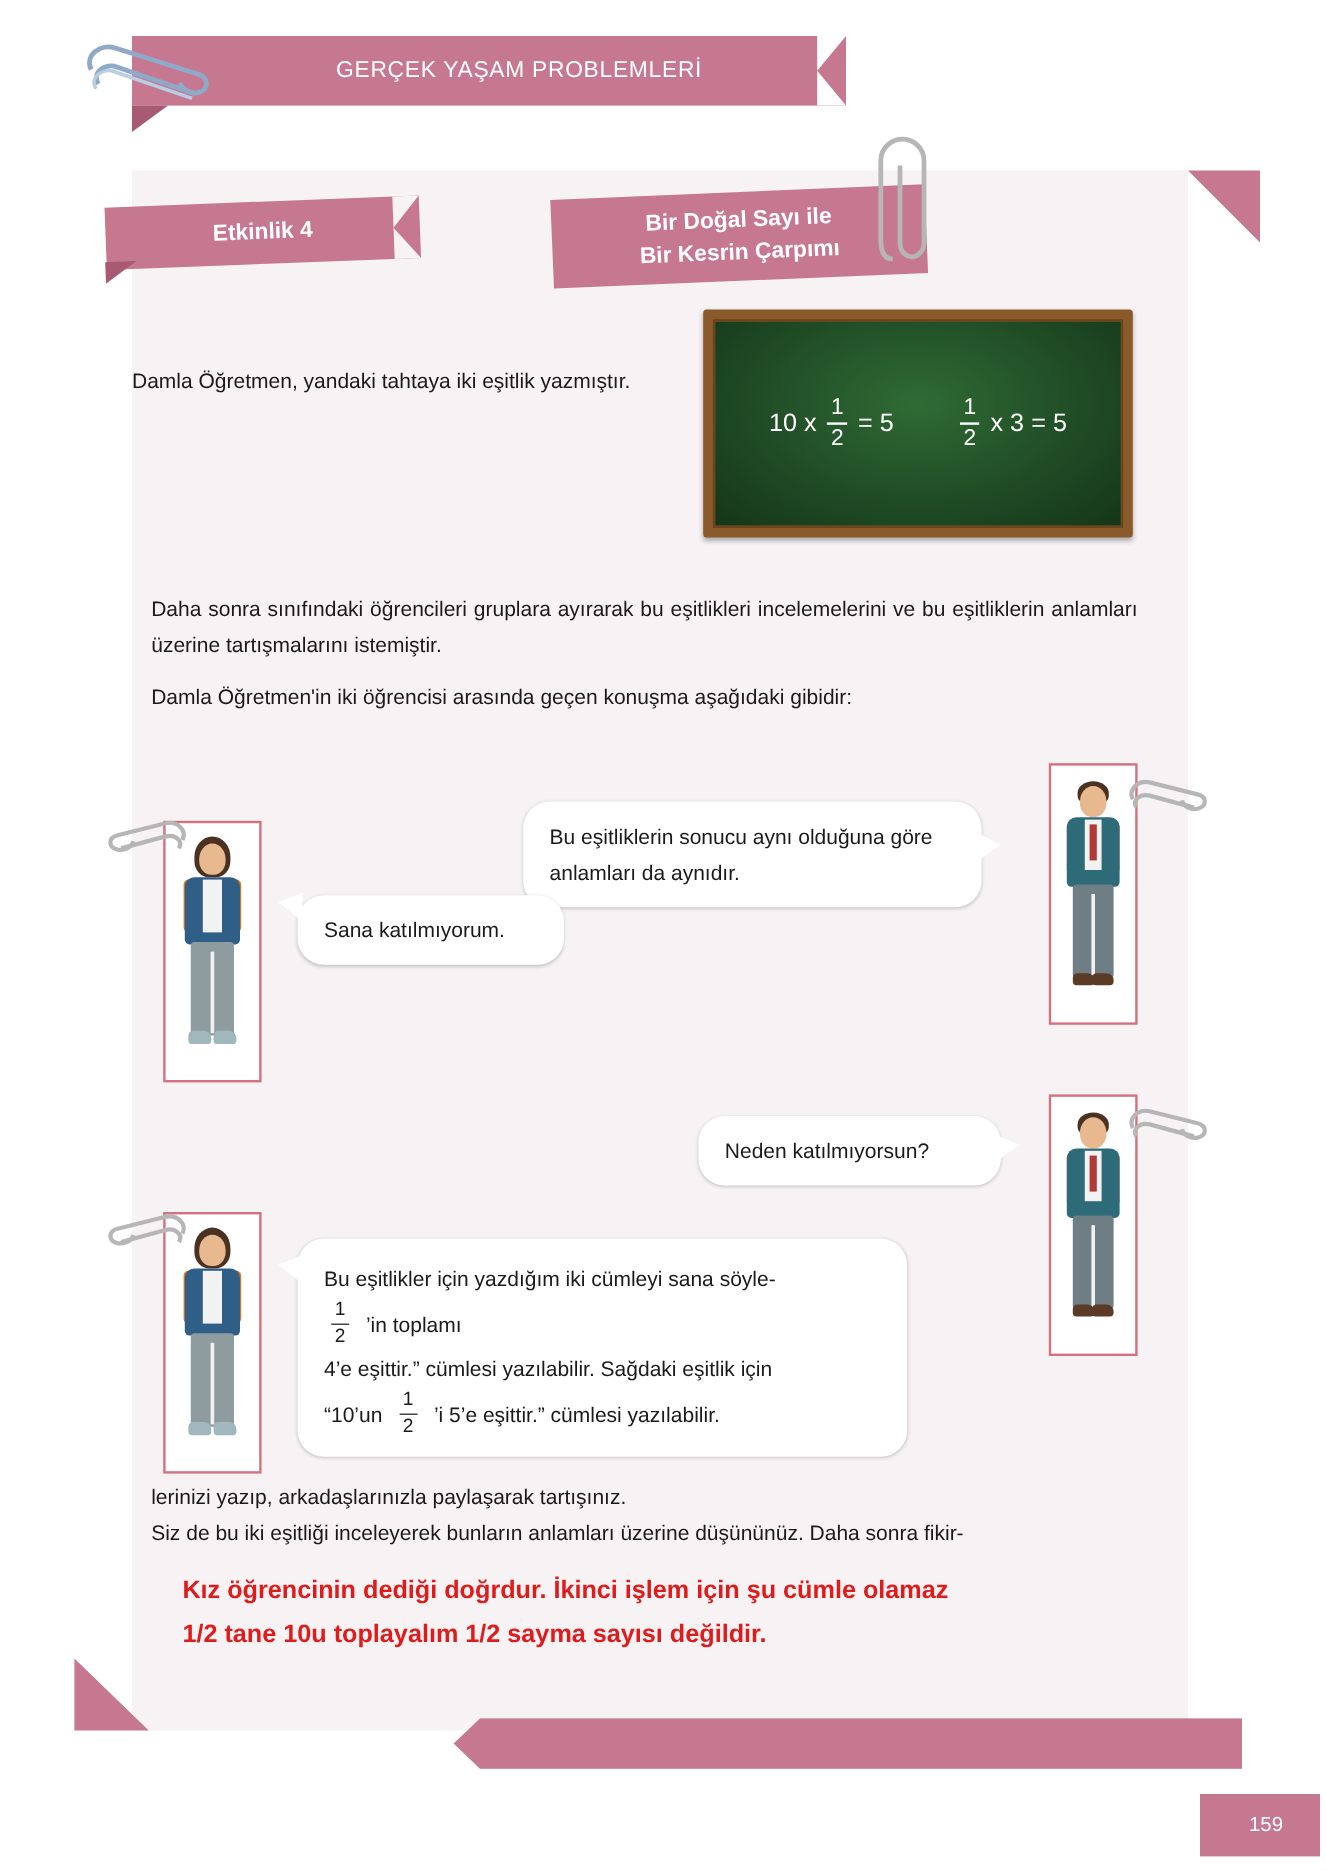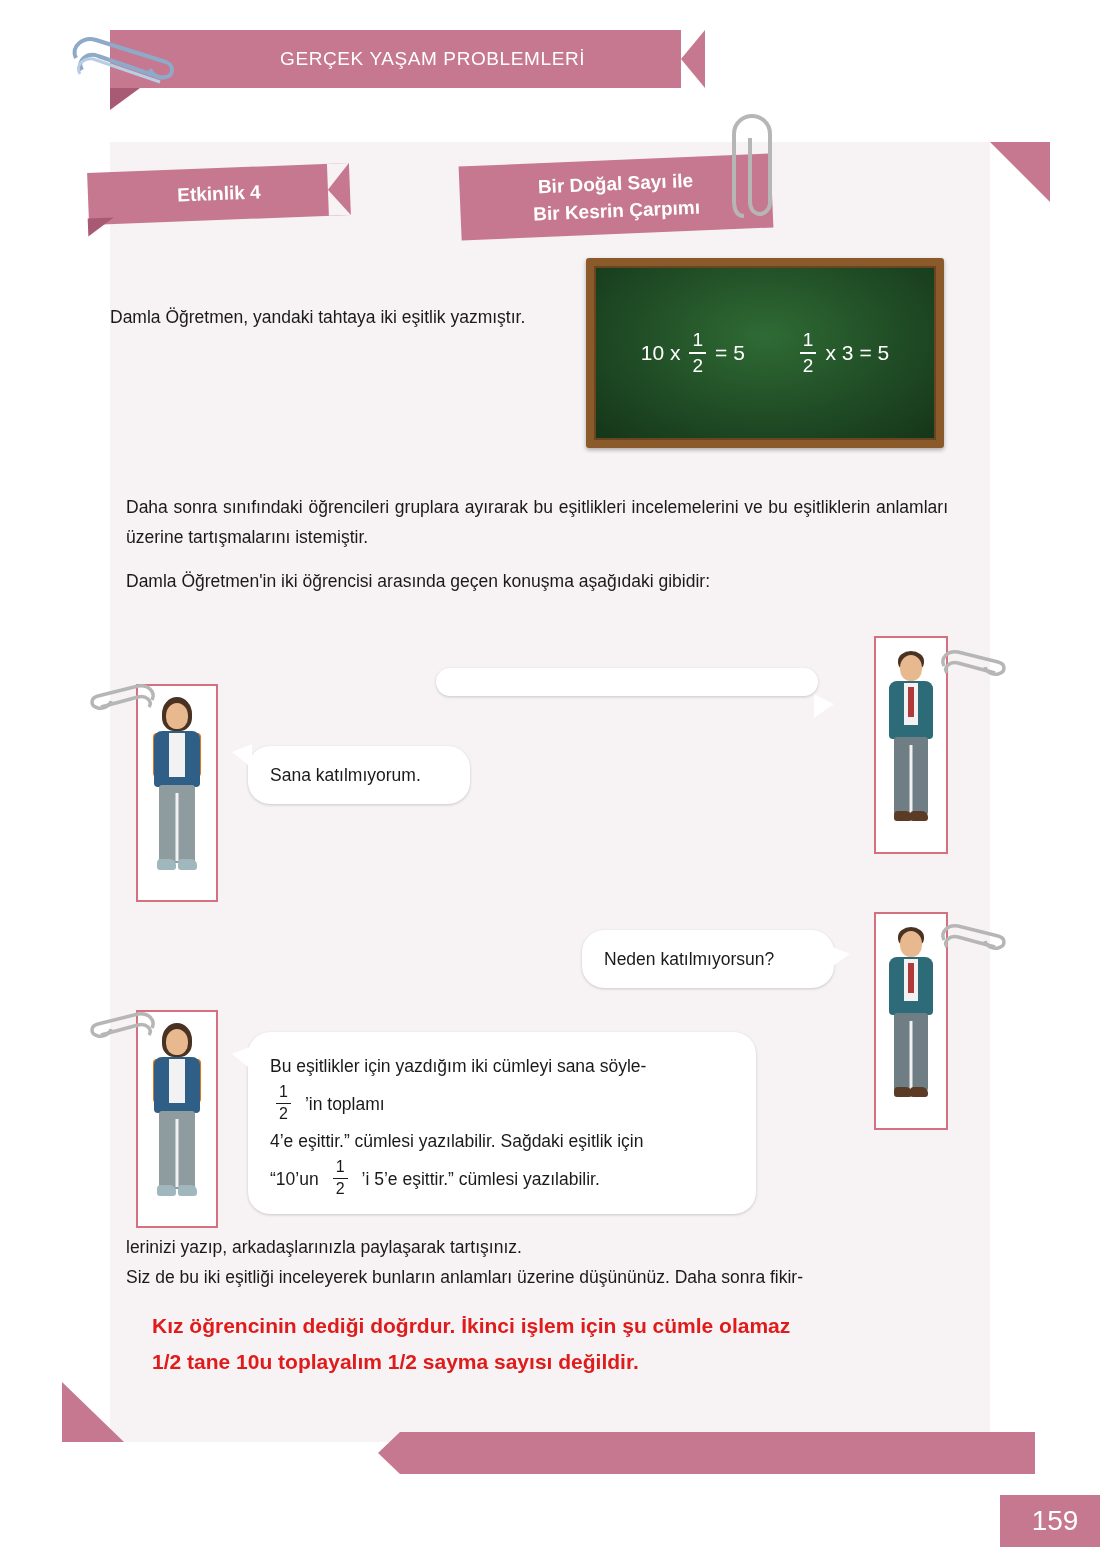--- a/index.html
+++ b/index.html
@@ -254,21 +254,21 @@
     line-height: 36px;
   }
 
   
   .pagenum {
     position: absolute;
     left: 1000px; top: 1495px;
     width: 100px; height: 52px;
     background: #c5788f;
     color: #ffffff;
-    font-size: 28px;
+    font-size: 17px;
     display: flex; align-items: center; justify-content: center; padding-left: 10px;
   }
 </style>
 </head>
 <body>
 
 <div id="page">
 
   <div class="header-banner">
     <span>GERÇEK YAŞAM PROBLEMLERİ</span>
@@ -390,20 +390,21 @@
   <div class="clip" style="left:86px; top:680px;">
     <svg width="72" height="40" viewBox="0 0 72 40">
       <g fill="none" stroke="#b6b6b6" stroke-width="3.5">
         <path d="M66 20 C70 12 62 4 52 6 L12 16 C4 18 4 26 12 28 C18 29 24 26 25 21"></path>
         <path d="M63 27 C67 21 60 15 52 17 L15 27"></path>
       </g>
     </svg>
   </div>
 
   <div class="bubble" style="left:436px; top:668px; width:382px;">
+    <span>Bu eşitliklerin sonucu aynı olduğuna göre anlamları da aynıdır.</span>
     <span class="tail" style="right:-16px; top:26px; border-left:20px solid #ffffff; border-top:10px solid transparent; border-bottom:14px solid transparent;"></span>
   </div>
 
   <div class="bubble" style="left:248px; top:746px; width:222px;">
     <span>Sana katılmıyorum.</span>
     <span class="tail" style="left:-16px; top:-2px; border-right:20px solid #ffffff; border-top:8px solid transparent; border-bottom:16px solid transparent;"></span>
   </div>
 
   <div class="photo" style="left:874px; top:912px; width:74px; height:218px;">
     <div class="inner">

